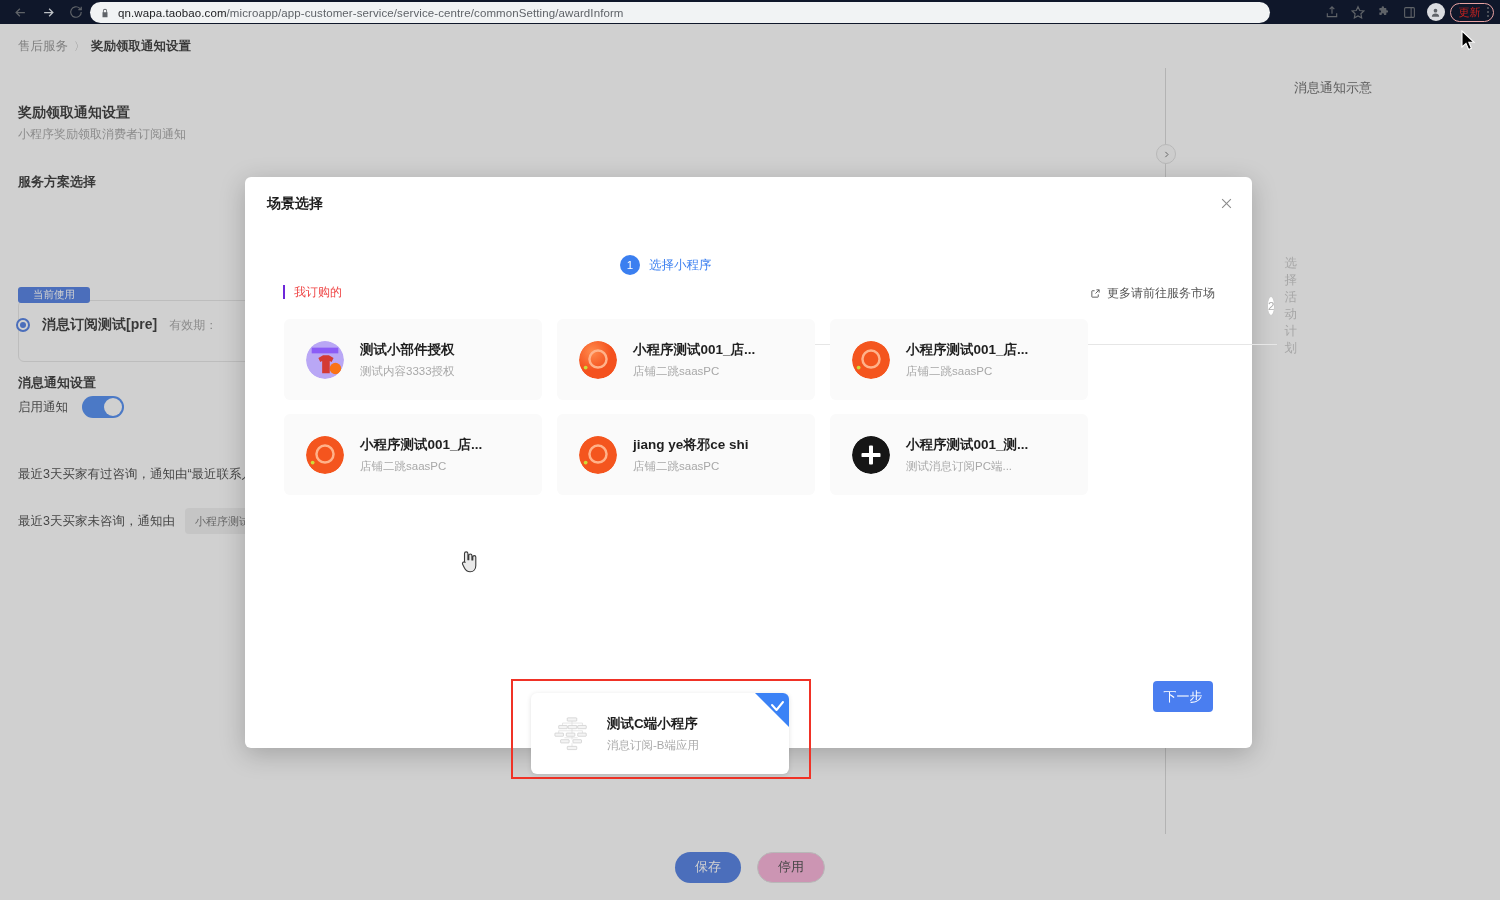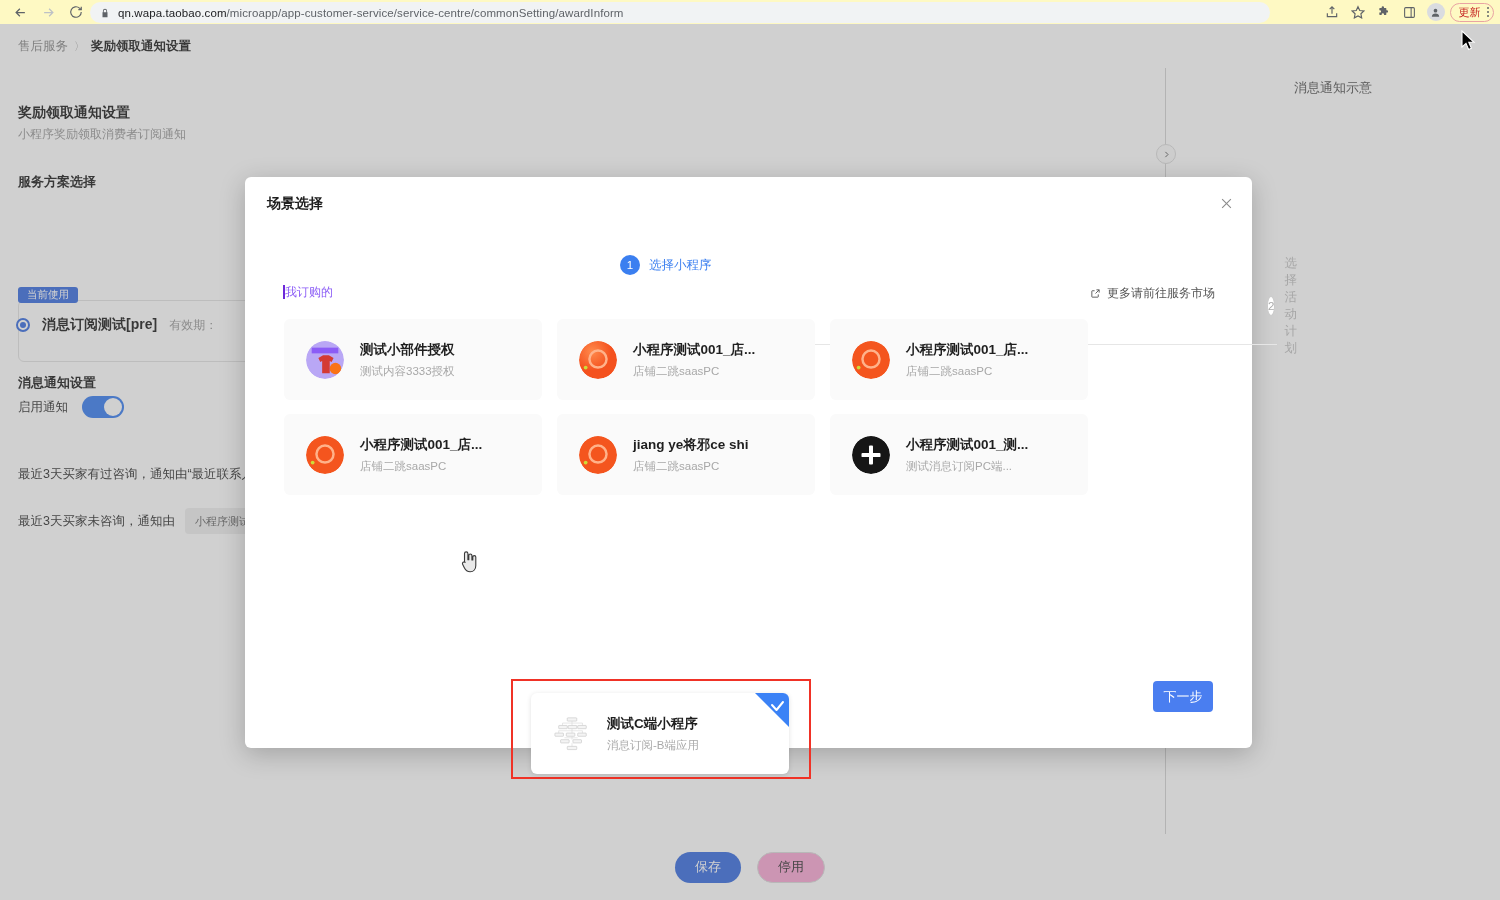--- a/index.html
+++ b/index.html
@@ -6,21 +6,21 @@
   html, body {
     width: 1500px; height: 900px;
     font-family: "Liberation Sans", "DejaVu Sans", sans-serif;
     overflow: hidden; background: #ffffff;
   }
   #root { position: relative; width: 1500px; height: 900px; }
 
   
   .browser-bar {
     position: absolute; left: 0; top: 0; width: 1500px; height: 24px;
-    background: #fef9c3; display: flex; align-items: flex-start;
+    background: #0f172a; display: flex; align-items: flex-start;
   }
   .nav-btns { display: flex; align-items: center; gap: 0px; padding-left: 6px; }
   .nav-btn {
     width: 28px; height: 24px; display: flex; align-items: center; justify-content: center;
     color: #5f6368;
   }
   .nav-btn.disabled { color: #bdc1c6; }
   .omnibox {
     position: absolute; left: 90px; top: 2px; height: 21px; width: 1180px;
     background: #f1f3f4; border-radius: 11px; display: flex; align-items: center;
@@ -69,21 +69,21 @@
   .provider-btn {
     position: absolute; left: 428px; top: 162px; height: 28px; padding: 0 12px;
     border: 1px solid #dcdcdc; border-radius: 4px; background: #fdfdfd;
     display: flex; align-items: center; font-size: 12px; color: #444;
   }
   .plan-card {
     position: absolute; left: 18px; top: 232px; width: 1090px; height: 62px;
     border: 1px solid #e4e4e4; border-radius: 6px; background: #ffffff;
   }
   .plan-badge {
-    position: absolute; left: 18px; top: 219px; height: 16px; padding: 0 9px;
+    position: absolute; left: 18px; top: 219px; height: 16px; padding: 0 15px;
     background: #3b6fe0; color: #fff; font-size: 10.5px; border-radius: 3px;
     display: flex; align-items: center;
   }
   .plan-row { position: absolute; left: 16px; top: 248px; display: flex; align-items: center; gap: 12px; }
   .radio-on {
     width: 14px; height: 14px; border-radius: 50%; border: 2px solid #3b6fe0;
     display: flex; align-items: center; justify-content: center; background: #fff;
   }
   .radio-on::after { content: ""; width: 6px; height: 6px; border-radius: 50%; background: #3b6fe0; }
   .plan-name { font-size: 14px; font-weight: bold; color: #1f1f1f; }
@@ -149,22 +149,22 @@
   .step.idle .step-num { border: 1px solid #c9c9c9; color: #aaa; background: #fff; }
   .step-label { font-size: 12.5px; }
   .step.active .step-label { color: #3b7ff0; text-align: right; }
   .step.idle .step-label { color: #a6a6a6; }
   .step-line { position: absolute; left: 472px; top: 89px; width: 560px; height: 1px; background: #e6e6e6; }
   .step-1 { left: 375px; top: 0; }
   .step-2 { left: 1022px; top: 0; }
 
   .sublabel-row { position: absolute; left: 0; top: 105px; width: 1007px; height: 22px; }
   .mine-label {
-    position: absolute; left: 38px; top: 3px; font-size: 12px; color: #8b5cf6;
-    border-left: 2px solid #6d28d9; line-height: 14px;
+    position: absolute; left: 38px; top: 3px; font-size: 12px; color: #ef4444;
+    padding-left: 9px; border-left: 2px solid #6d28d9; line-height: 14px;
   }
   .market-link {
     position: absolute; right: 37px; top: 3px; font-size: 12px; color: #555;
     display: flex; align-items: center; gap: 6px;
   }
 
   .grid {
     position: absolute; left: 39px; top: 142px; width: 930px;
     display: flex; flex-wrap: wrap; gap: 14px 15px;
   }

